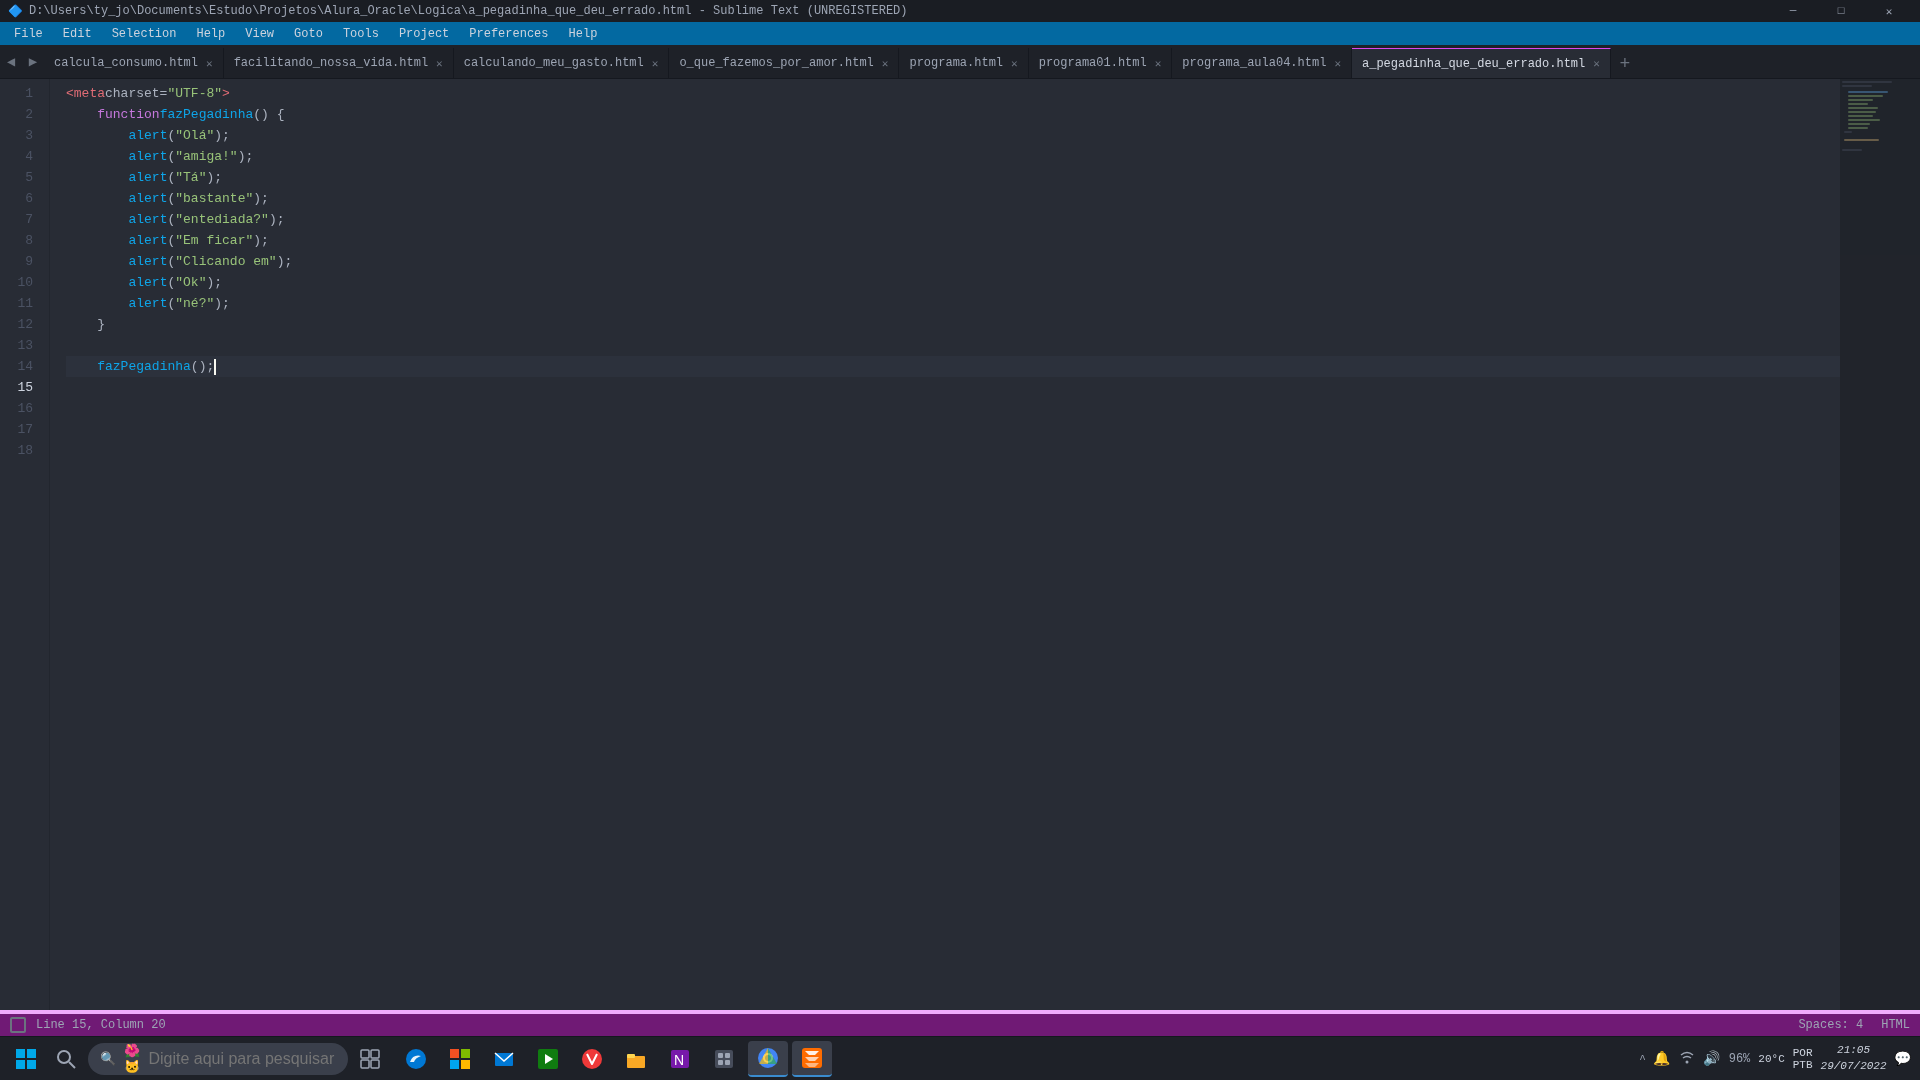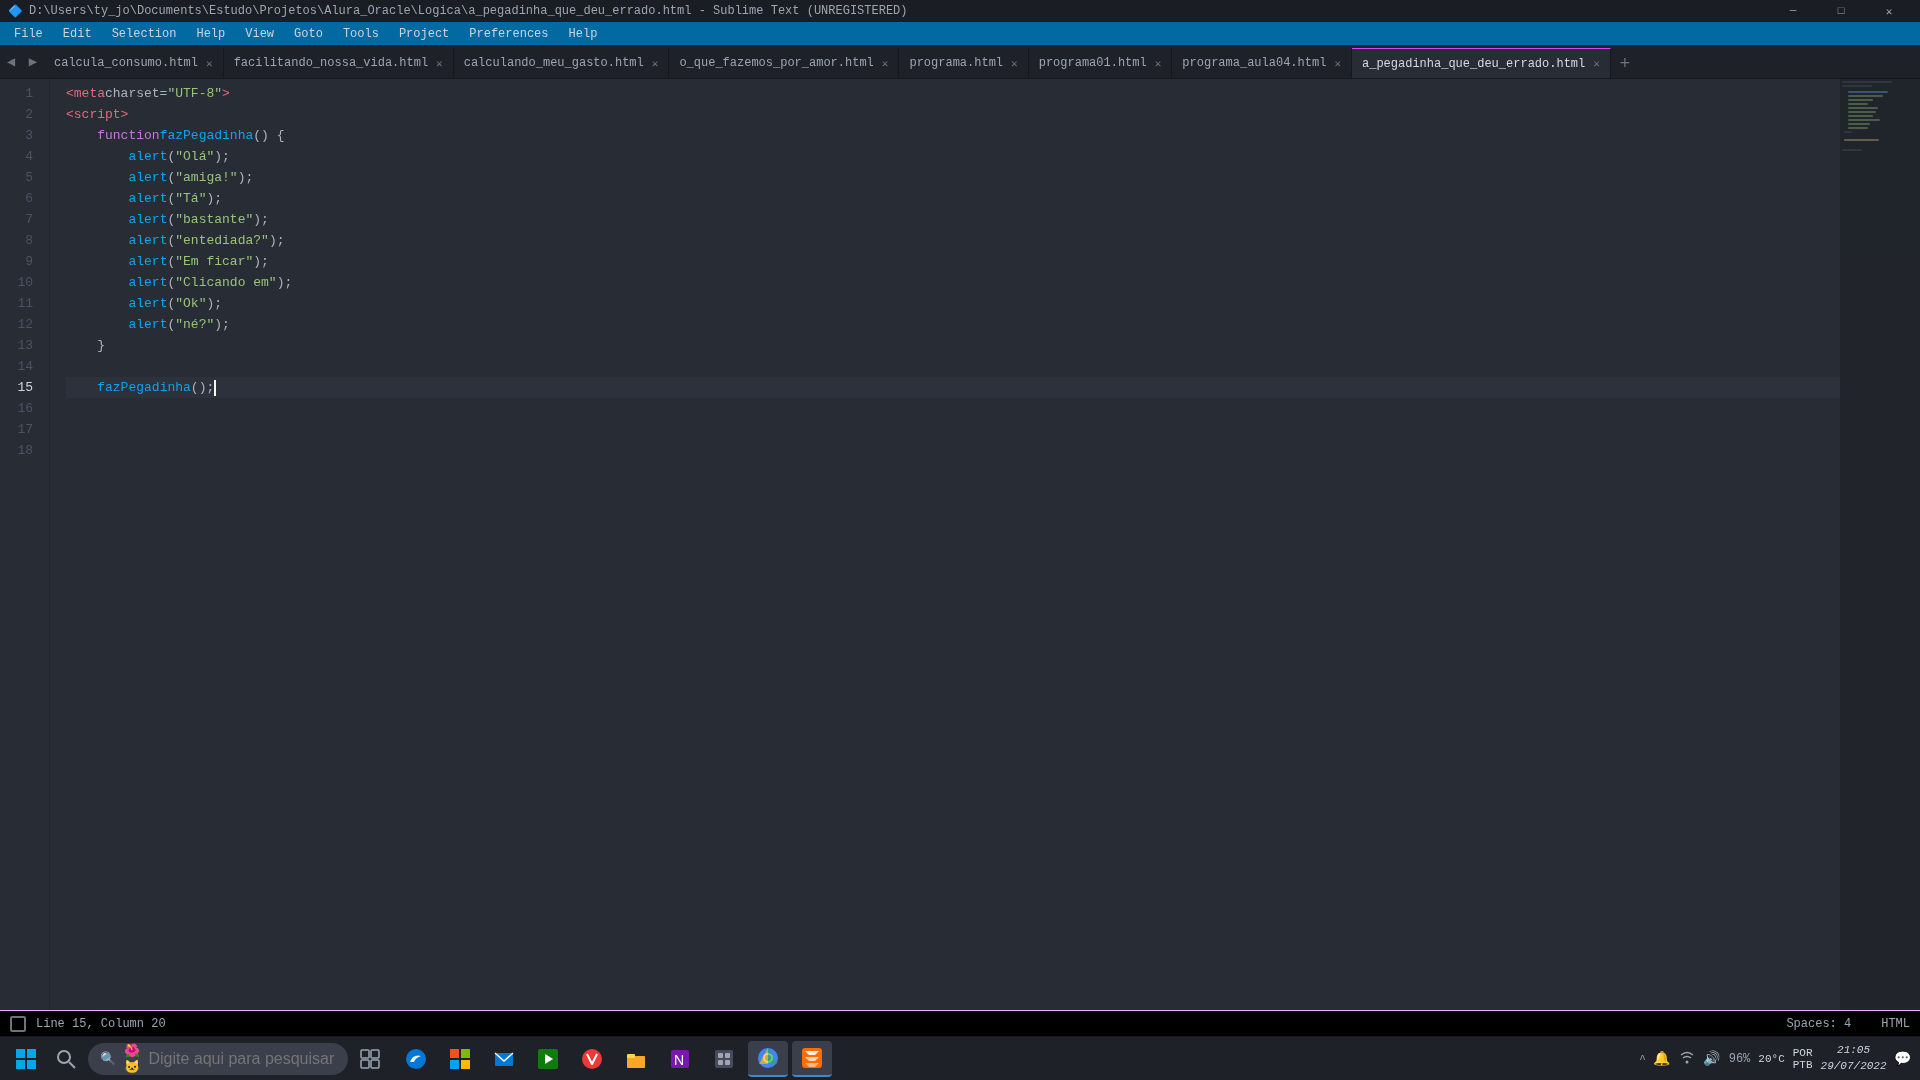--- a/index.html
+++ b/index.html
@@ -142,32 +142,32 @@
       width: 2px;
       height: 16px;
       background: #f8f8f0;
       vertical-align: middle;
       animation: blink 1s step-end infinite;
     }
     @keyframes blink { 50% { opacity: 0; } }
 
     
     #status-bar {
-      background: #000000;
+      background: #701a75;
       height: 26px;
       display: flex;
       align-items: center;
       justify-content: space-between;
       padding: 0 10px;
       font-size: 12px;
       color: #9da5b4;
-      border-top: 1px solid #f0abfc;
+      border-top: 4px solid #f0abfc;
     }
     #status-left { display: flex; align-items: center; gap: 10px; }
-    #status-right { display: flex; align-items: center; gap: 30px; }
+    #status-right { display: flex; align-items: center; gap: 18px; }
 
     
     #taskbar {
       background: #1e2128;
       height: 44px;
       display: flex;
       align-items: center;
       padding: 0 8px;
       gap: 4px;
       border-top: 1px solid #15181f;
@@ -295,21 +295,20 @@
       <div class="line-num">12</div>
       <div class="line-num">13</div>
       <div class="line-num">14</div>
       <div class="line-num active">15</div>
       <div class="line-num">16</div>
       <div class="line-num">17</div>
       <div class="line-num">18</div>
     </div>
   <div id="code-content">
   <div class="code-line"><span class="tag">&lt;meta</span> <span class="plain">charset=</span><span class="str">"UTF-8"</span><span class="tag">&gt;</span></div>
-      <div class="code-line"><span class="tag">&lt;script&gt;</span></div>
       <div class="code-line">&nbsp;&nbsp;&nbsp;&nbsp;<span class="kw">function</span> <span class="fn">fazPegadinha</span><span class="punc">() {</span></div>
       <div class="code-line">&nbsp;&nbsp;&nbsp;&nbsp;&nbsp;&nbsp;&nbsp;&nbsp;<span class="fn">alert</span><span class="punc">(</span><span class="str">"Olá"</span><span class="punc">);</span></div>
       <div class="code-line">&nbsp;&nbsp;&nbsp;&nbsp;&nbsp;&nbsp;&nbsp;&nbsp;<span class="fn">alert</span><span class="punc">(</span><span class="str">"amiga!"</span><span class="punc">);</span></div>
       <div class="code-line">&nbsp;&nbsp;&nbsp;&nbsp;&nbsp;&nbsp;&nbsp;&nbsp;<span class="fn">alert</span><span class="punc">(</span><span class="str">"Tá"</span><span class="punc">);</span></div>
       <div class="code-line">&nbsp;&nbsp;&nbsp;&nbsp;&nbsp;&nbsp;&nbsp;&nbsp;<span class="fn">alert</span><span class="punc">(</span><span class="str">"bastante"</span><span class="punc">);</span></div>
       <div class="code-line">&nbsp;&nbsp;&nbsp;&nbsp;&nbsp;&nbsp;&nbsp;&nbsp;<span class="fn">alert</span><span class="punc">(</span><span class="str">"entediada?"</span><span class="punc">);</span></div>
       <div class="code-line">&nbsp;&nbsp;&nbsp;&nbsp;&nbsp;&nbsp;&nbsp;&nbsp;<span class="fn">alert</span><span class="punc">(</span><span class="str">"Em ficar"</span><span class="punc">);</span></div>
       <div class="code-line">&nbsp;&nbsp;&nbsp;&nbsp;&nbsp;&nbsp;&nbsp;&nbsp;<span class="fn">alert</span><span class="punc">(</span><span class="str">"Clicando em"</span><span class="punc">);</span></div>
       <div class="code-line">&nbsp;&nbsp;&nbsp;&nbsp;&nbsp;&nbsp;&nbsp;&nbsp;<span class="fn">alert</span><span class="punc">(</span><span class="str">"Ok"</span><span class="punc">);</span></div>
       <div class="code-line">&nbsp;&nbsp;&nbsp;&nbsp;&nbsp;&nbsp;&nbsp;&nbsp;<span class="fn">alert</span><span class="punc">(</span><span class="str">"né?"</span><span class="punc">);</span></div>

